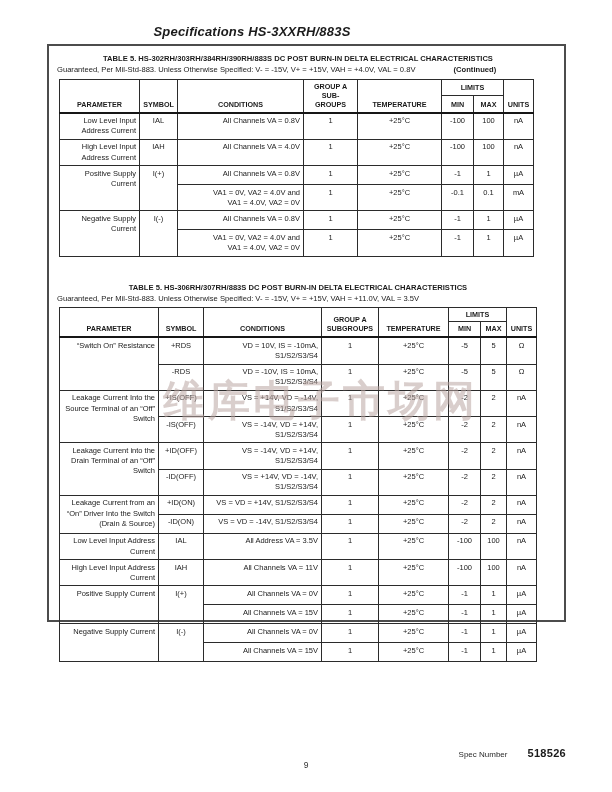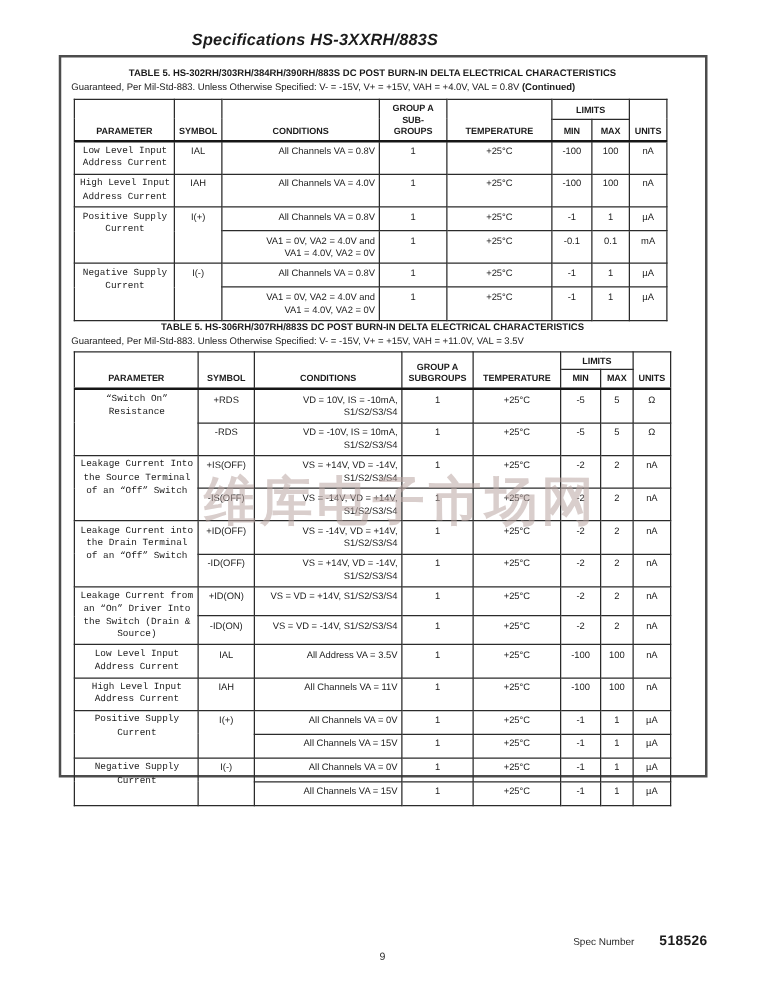--- a/index.html
+++ b/index.html
@@ -15,39 +15,39 @@
     position:absolute;left:47px;top:44px;width:519px;height:578px;
     border:2px solid #4c4c4c;box-sizing:border-box;padding-top:8px;
   }
   .ttitle{
     width:494px;margin:0 0 1px 2px;text-align:center;
     font-size:7.6px;font-weight:bold;line-height:1.3;
   }
   .tsub{
     margin:0 0 4px 8px;font-size:7.6px;line-height:1.3;
   }
-  .tsub .b{font-weight:bold;}
+  .tsub .b{font-weight:bold;margin-left:36px;}
   table.spec{
     border-collapse:collapse;table-layout:fixed;margin-left:10px;
     border:1.5px solid #161616;font-size:7.5px;
   }
   .spec th,.spec td{border:1px solid #2b2b2b;box-sizing:border-box;}
   .spec thead{border-bottom:2px solid #161616;}
   .spec th{
     font-size:7.2px;font-weight:bold;text-align:center;vertical-align:bottom;
     padding:2px 1px 3px;line-height:1.25;white-space:pre-line;
   }
   .spec th.th-limits{vertical-align:middle;padding:2px 1px;}
   .spec td{
     vertical-align:top;text-align:center;padding:2.5px 3px;height:19px;
     line-height:1.35;white-space:pre-line;
   }
-  .spec td.c-param{text-align:center;padding-left:4px;padding-right:3px;font-family:Liberation Mono, monospace;}
+  .spec td.c-param{text-align:right;padding-left:4px;padding-right:3px;}
   .spec td.c-cond{text-align:right;padding-left:5px;}
-  .sec2{}
+  .sec2{margin-top:26px;}
   .watermark{
     position:absolute;left:163px;top:380px;z-index:3;pointer-events:none;
     font-size:42px;font-weight:bold;letter-spacing:3px;line-height:1;
     color:rgba(186,166,163,.55);white-space:nowrap;
   }
   .footer-spec{
     position:absolute;top:747px;right:46px;display:flex;align-items:baseline;gap:20px;
   }
   .footer-spec .lbl{font-size:8px;color:#2a2a2a;}
   .footer-spec .num{font-size:11px;font-weight:bold;letter-spacing:.3px;}

